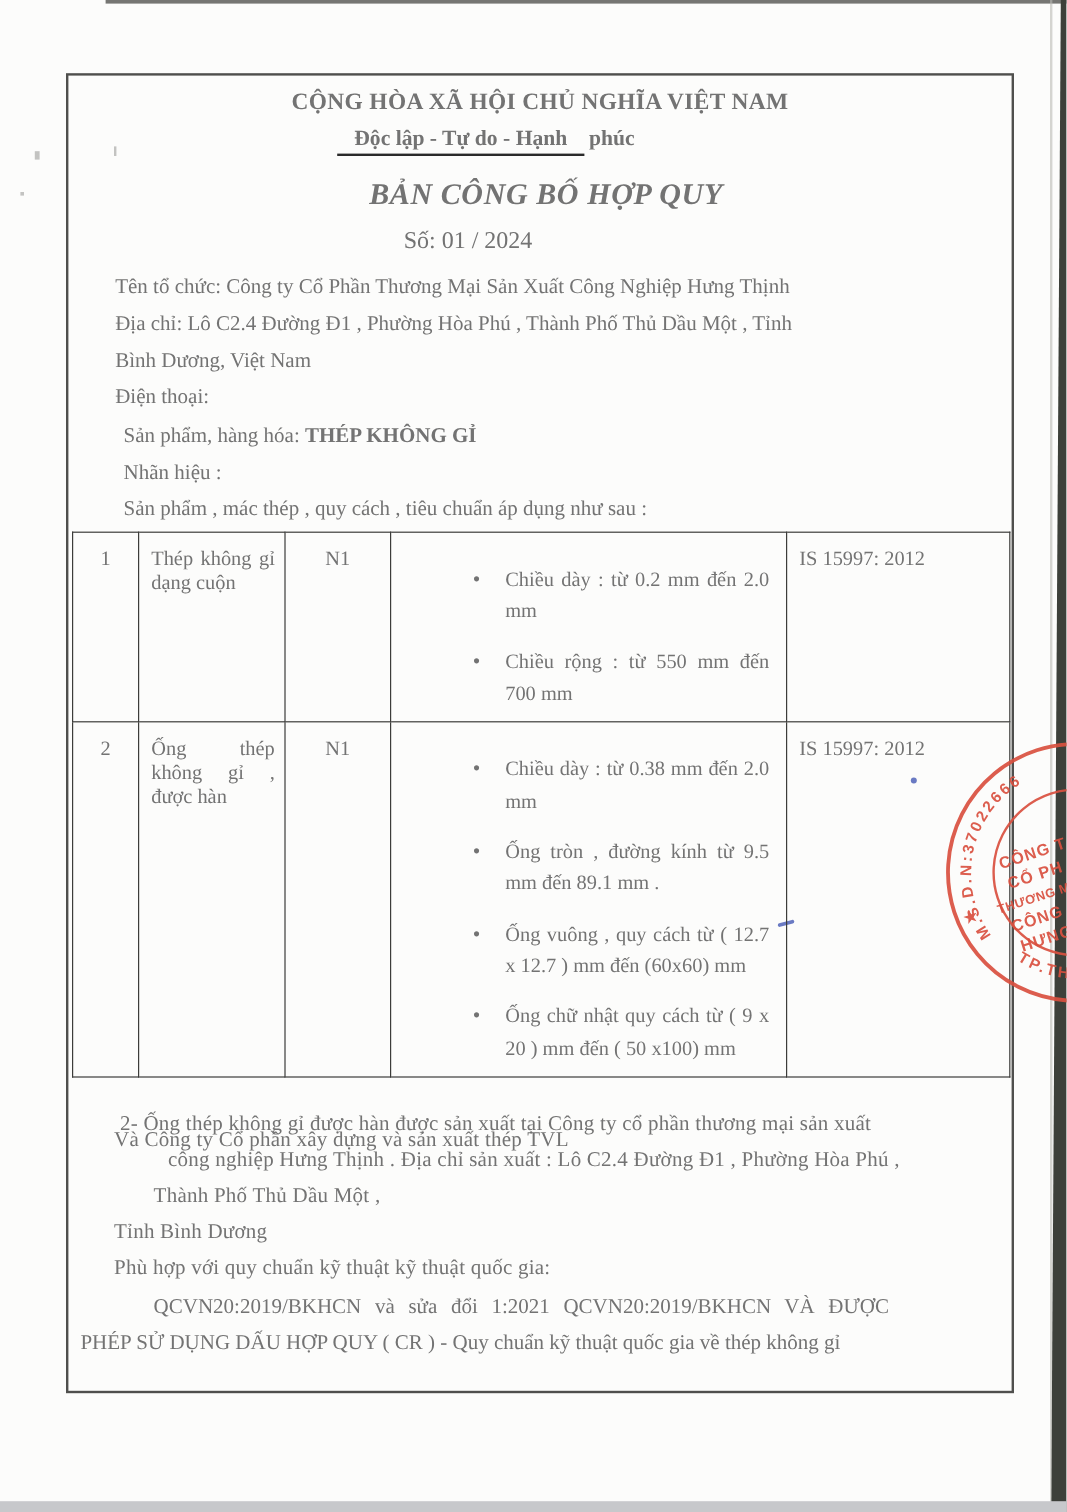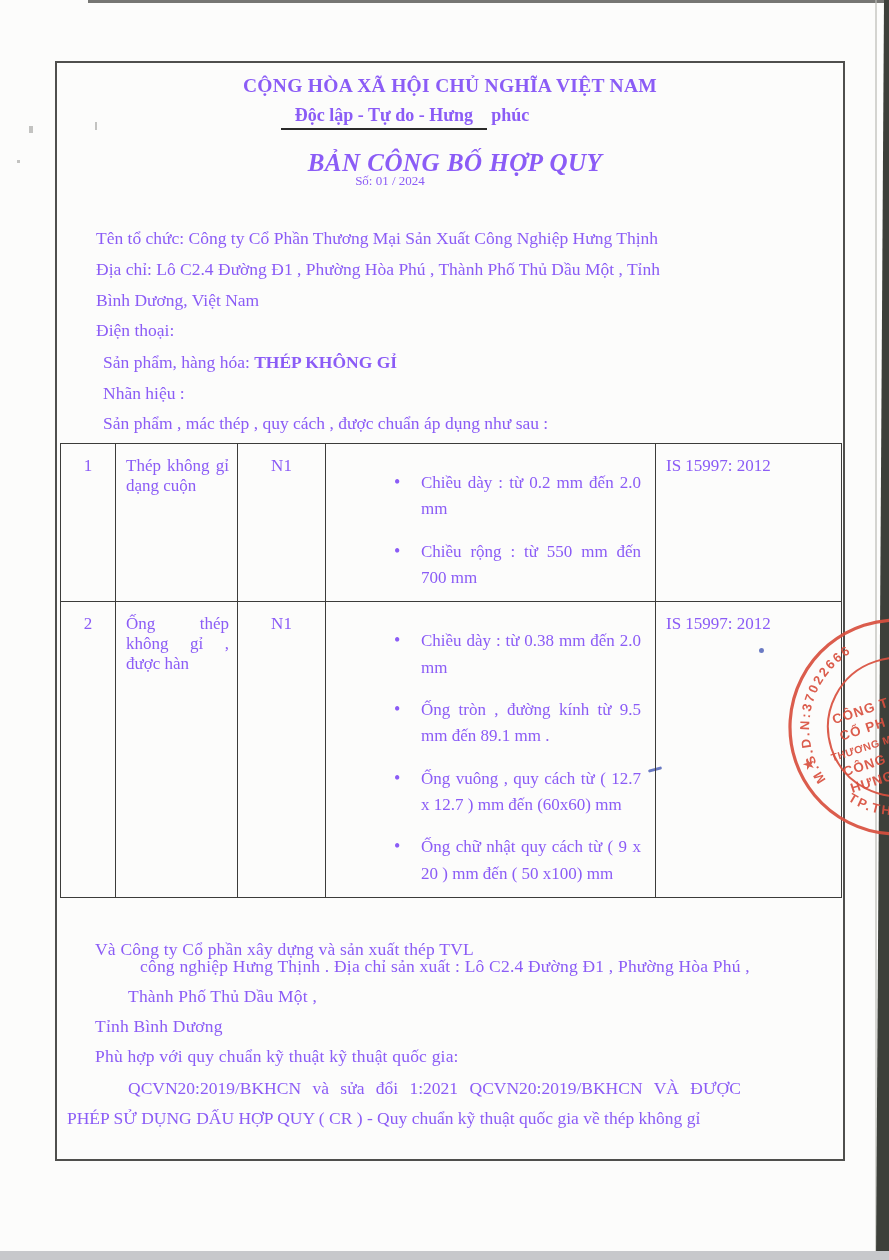--- a/index.html
+++ b/index.html
@@ -1,19 +1,19 @@
 <!DOCTYPE html>
 <html><head>
 <meta charset="utf-8">
 <style>
   * { margin:0; padding:0; box-sizing:border-box; }
   body { background:#e8e8e8; font-family:"Liberation Serif","DejaVu Serif",serif; }
   .page {
     position:relative; width:889px; height:1260px; margin:0 auto;
-    background:#fcfcfb; overflow:hidden; color:#8b5cf6;
+    background:#fcfcfb; overflow:hidden; color:#737373;
   }
   
   .scan-top-line { position:absolute; left:88px; top:0; width:801px; height:3px; background:#4a4a46; opacity:.75; }
   .scan-right-band { position:absolute; top:0; right:0; width:14px; height:1260px;
     background:#3d403a; clip-path:polygon(9px 0, 14px 0, 14px 100%, 1px 100%); }
   .scan-right-edge { position:absolute; top:0; right:12px; width:2px; height:1260px; background:#b9b9b4; opacity:.6; }
   .scan-bottom-strip { position:absolute; left:0; bottom:0; width:889px; height:9px; background:#c7c8cb; }
   .speck { position:absolute; background:#8a8a88; opacity:.5; }
   .speck-blue { position:absolute; background:#3a4fb0; opacity:.75; border-radius:50%; }
 
@@ -23,21 +23,21 @@
 
   .natl-header { position:absolute; left:55px; top:75px; width:790px; text-align:center;
     font-weight:bold; font-size:19.5px; letter-spacing:.3px; }
   .natl-motto { position:absolute; left:10px; top:105px; width:790px; text-align:center;
     font-weight:bold; font-size:18px; }
   .motto-underline { border-bottom:2px solid #2a2a2a; padding:0 14px 3px 14px; }
   .motto-tail { padding-left:4px;margin-top:36px; }
 
   .doc-title { position:absolute; left:55px; top:149px; width:800px; text-align:center;
     font-weight:bold; font-size:25px; letter-spacing:.5px;font-style:italic; }
-  .doc-number { position:absolute; left:55px; top:173px; width:670px; text-align:center; font-size:13px; }
+  .doc-number { position:absolute; left:55px; top:190px; width:670px; text-align:center; font-size:20px; }
 
   
   table.spec { position:absolute; left:60px; top:443px; width:781px;
     border-collapse:collapse; table-layout:fixed; font-size:17px; }
   table.spec th, table.spec td { border:1.5px solid #3c3c3a; vertical-align:top; font-weight:normal; }
   table.spec th { text-align:left; padding:10px 8px 10px 10px; font-size:17.5px; }
   col.c-stt { width:55px; } col.c-prod { width:122px; } col.c-grade { width:88px; }
   col.c-spec { width:330px; } col.c-std { width:186px; }
   td.stt { text-align:center; padding-top:12px; }
   td.prod { padding:12px 8px 8px 10px; text-align:justify; }
@@ -66,36 +66,36 @@
   <div class="speck" style="left:29px; top:126px; width:4px; height:7px;"></div>
   <div class="speck" style="left:95px; top:122px; width:2px; height:8px;"></div>
   <div class="speck" style="left:17px; top:160px; width:3px; height:3px;"></div>
   <div class="speck-blue" style="left:759px; top:648px; width:5px; height:5px;"></div>
   <div class="speck-blue" style="left:648px; top:768px; width:14px; height:3px; transform:rotate(-15deg); border-radius:2px;"></div>
 
   <div class="border-box"></div>
 
   <div class="natl-header">CỘNG HÒA XÃ HỘI CHỦ NGHĨA VIỆT NAM</div>
   <div class="natl-motto">
-    <span class="motto-underline">Độc lập - Tự do - Hưng</span><span class="motto-tail">phúc</span>
+    <span class="motto-underline">Độc lập - Tự do - Hạnh</span><span class="motto-tail">phúc</span>
   </div>
 
   <div class="doc-title">BẢN CÔNG BỐ HỢP QUY</div>
   <div class="doc-number">Số: 01 / 2024</div>
 
   <div class="line" style="left:96px; top:228px;">Tên tổ chức: Công ty Cổ Phần Thương Mại Sản Xuất Công Nghiệp Hưng Thịnh</div>
   <div class="line" style="left:96px; top:259px;">Địa chỉ: Lô C2.4 Đường Đ1 , Phường Hòa Phú , Thành Phố Thủ Dầu Một , Tỉnh</div>
   <div class="line" style="left:96px; top:290px;">Bình Dương, Việt Nam</div>
   <div class="line" style="left:96px; top:320px;">Điện thoại:</div>
   <div class="line" style="left:103px; top:352px;">
     <span>Sản phẩm, hàng hóa:</span>
     <b>THÉP KHÔNG GỈ</b>
   </div>
   <div class="line" style="left:103px; top:383px;">Nhãn hiệu :</div>
-  <div class="line" style="left:103px; top:413px;">Sản phẩm , mác thép , quy cách , được chuẩn áp dụng như sau :</div>
+  <div class="line" style="left:103px; top:413px;">Sản phẩm , mác thép , quy cách , tiêu chuẩn áp dụng như sau :</div>
 
   <table class="spec">
     <colgroup>
       <col class="c-stt">
         <col class="c-prod">
         <col class="c-grade">
         <col class="c-spec">
         <col class="c-std">
     </colgroup>
     <tbody>
@@ -118,20 +118,21 @@
         <div class="bullet">Ống tròn , đường kính từ 9.5 mm đến 89.1 mm .</div>
         <div class="bullet">Ống vuông , quy cách từ ( 12.7 x 12.7 ) mm đến (60x60) mm</div>
         <div class="bullet">Ống chữ nhật quy cách từ ( 9 x 20 ) mm đến ( 50 x100) mm</div>
       </td>
       <td class="std">IS 15997: 2012</td>
     </tr>
   </tbody>
     </table>
 
   <div class="line note-just" style="left:95px; top:895px;margin-top:44px;">Và Công ty Cổ phần xây dựng và sản xuất thép TVL</div>
+  <div class="line note-just" style="left:100px; top:926px;">2-  Ống thép không gỉ được hàn được sản xuất tại Công ty cổ phần thương mại sản xuất</div>
   <div class="line note-just" style="left:116px; top:956px;margin-left:24px;">công nghiệp Hưng Thịnh . Địa chỉ sản xuất : Lô C2.4 Đường Đ1 , Phường Hòa Phú ,</div>
   <div class="line note-just" style="left:128px; top:986px;">Thành Phố Thủ Dầu Một ,</div>
   <div class="line note-just" style="left:95px; top:1016px;">Tỉnh Bình Dương</div>
   <div class="line note-just" style="left:95px; top:1046px;">Phù hợp với quy chuẩn kỹ thuật kỹ thuật quốc gia:</div>
   <div class="line qcvn-line" style="left:128px; top:1078px;">QCVN20:2019/BKHCN  và  sửa  đổi  1:2021  QCVN20:2019/BKHCN  VÀ  ĐƯỢC</div>
   <div class="line" style="left:67px; top:1108px;">PHÉP SỬ DỤNG DẤU HỢP QUY ( CR ) -  Quy chuẩn kỹ thuật quốc gia về thép không gỉ</div>
 
   <svg class="stamp" viewBox="0 0 230 230">
     <g transform="rotate(-18 115 115)" fill="none" stroke="#d9503f" opacity="0.92">
       <circle cx="115" cy="115" r="107" stroke-width="3.2"></circle>

